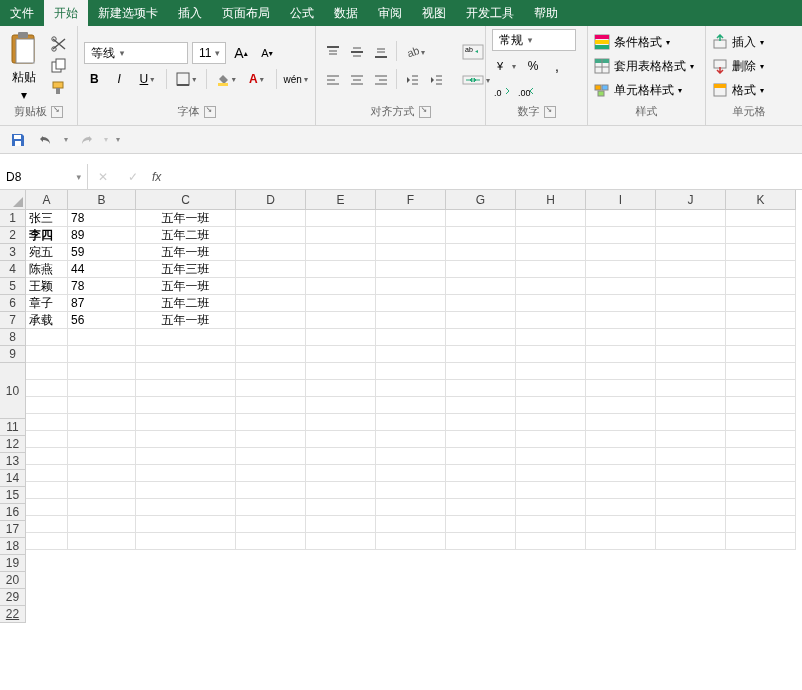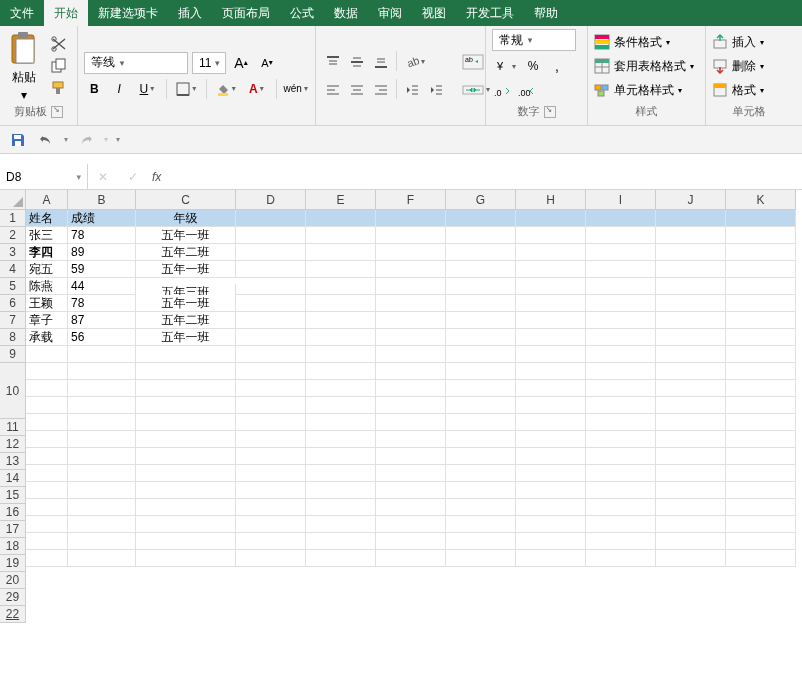--- a/index.html
+++ b/index.html
@@ -194,20 +194,24 @@
               <span class="caret">▾</span>
             </div>
           <div class="sep"></div>
           <div class="btn caret-btn">
               <span style="font-size:10px">wén</span>
               <span class="caret">▾</span>
             </div>
         </div>
       </div>
     </div>
+    <div class="group-label">
+        <span>字体</span>
+        <span class="dialog-launcher"></span>
+      </div>
   </div>
 
   <div class="group" style="width:170px">
     <div class="group-body">
       <div class="align-col">
         <div class="align-row">
           <div class="btn">
               <svg width="16" height="14">
                 <line x1="2" y1="2" x2="14" y2="2" stroke="#555" stroke-width="2"></line>
                 <line x1="4" y1="6" x2="12" y2="6" stroke="#555"></line>
@@ -288,20 +292,24 @@
           </div>
         <div class="btn caret-btn" style="width:34px">
             <svg width="22" height="16">
               <rect x="1" y="4" width="20" height="8" fill="none" stroke="#aaa"></rect>
               <path d="M4 8h4m6 0h4M8 8l2-2v4zM14 8l-2-2v4z" stroke="#2a7" fill="#2a7"></path>
             </svg>
             <span class="caret">▾</span>
           </div>
       </div>
     </div>
+    <div class="group-label">
+        <span>对齐方式</span>
+        <span class="dialog-launcher"></span>
+      </div>
   </div>
 
   <div class="group" style="width:102px">
     <div class="group-body">
       <div class="num-col" style="width:100%">
         <div class="combo num-combo">
             <span>常规</span>
             <span class="caret">▾</span>
           </div>
         <div class="align-row">
@@ -485,33 +493,20 @@
       <div class="rh" style="height: 17px; line-height: 17px;">15</div>
       <div class="rh" style="height: 17px; line-height: 17px;">16</div>
       <div class="rh" style="height: 17px; line-height: 17px;">17</div>
       <div class="rh" style="height: 17px; line-height: 17px;">18</div>
       <div class="rh" style="height: 17px; line-height: 17px;">19</div>
       <div class="rh" style="height: 17px; line-height: 17px;">20</div>
       <div class="rh" style="height: 17px; line-height: 17px;">29</div>
       <div class="rh" style="height: 17px; line-height: 17px; text-decoration: underline;">22</div>
     </div>
   <div class="cells" id="cells">
-      <div class="row header-cells" style="height: 17px;">
-        <div class="cell col-A" style="height: 17px;">姓名</div>
-        <div class="cell col-B" style="height: 17px;">成绩</div>
-        <div class="cell col-C" style="height: 17px; justify-content: center;">年级</div>
-        <div class="cell col-D" style="height: 17px;"></div>
-        <div class="cell col-E" style="height: 17px;"></div>
-        <div class="cell col-F" style="height: 17px;"></div>
-        <div class="cell col-G" style="height: 17px;"></div>
-        <div class="cell col-H" style="height: 17px;"></div>
-        <div class="cell col-I" style="height: 17px;"></div>
-        <div class="cell col-J" style="height: 17px;"></div>
-        <div class="cell col-K" style="height: 17px;"></div>
-      </div>
       <div class="row " style="height: 17px;">
         <div class="cell col-A" style="height: 17px;">张三</div>
         <div class="cell col-B" style="height: 17px;">78</div>
         <div class="cell col-C" style="height: 17px; justify-content: center;">五年一班</div>
         <div class="cell col-D" style="height: 17px;"></div>
         <div class="cell col-E" style="height: 17px;"></div>
         <div class="cell col-F" style="height: 17px;"></div>
         <div class="cell col-G" style="height: 17px;"></div>
         <div class="cell col-H" style="height: 17px;"></div>
         <div class="cell col-I" style="height: 17px;"></div>
@@ -540,21 +535,21 @@
         <div class="cell col-F" style="height: 17px;"></div>
         <div class="cell col-G" style="height: 17px;"></div>
         <div class="cell col-H" style="height: 17px;"></div>
         <div class="cell col-I" style="height: 17px;"></div>
         <div class="cell col-J" style="height: 17px;"></div>
         <div class="cell col-K" style="height: 17px;"></div>
       </div>
       <div class="row " style="height: 17px;">
         <div class="cell col-A" style="height: 17px;">陈燕</div>
         <div class="cell col-B" style="height: 17px;">44</div>
-        <div class="cell col-C" style="height: 17px; justify-content: center; margin-top: 6px;">五年三班</div>
+        <div class="cell col-C" style="height: 17px; justify-content: center;">五年三班</div>
         <div class="cell col-D" style="height: 17px;"></div>
         <div class="cell col-E" style="height: 17px;"></div>
         <div class="cell col-F" style="height: 17px;"></div>
         <div class="cell col-G" style="height: 17px;"></div>
         <div class="cell col-H" style="height: 17px;"></div>
         <div class="cell col-I" style="height: 17px;"></div>
         <div class="cell col-J" style="height: 17px;"></div>
         <div class="cell col-K" style="height: 17px;"></div>
       </div>
       <div class="row " style="height: 17px;">

